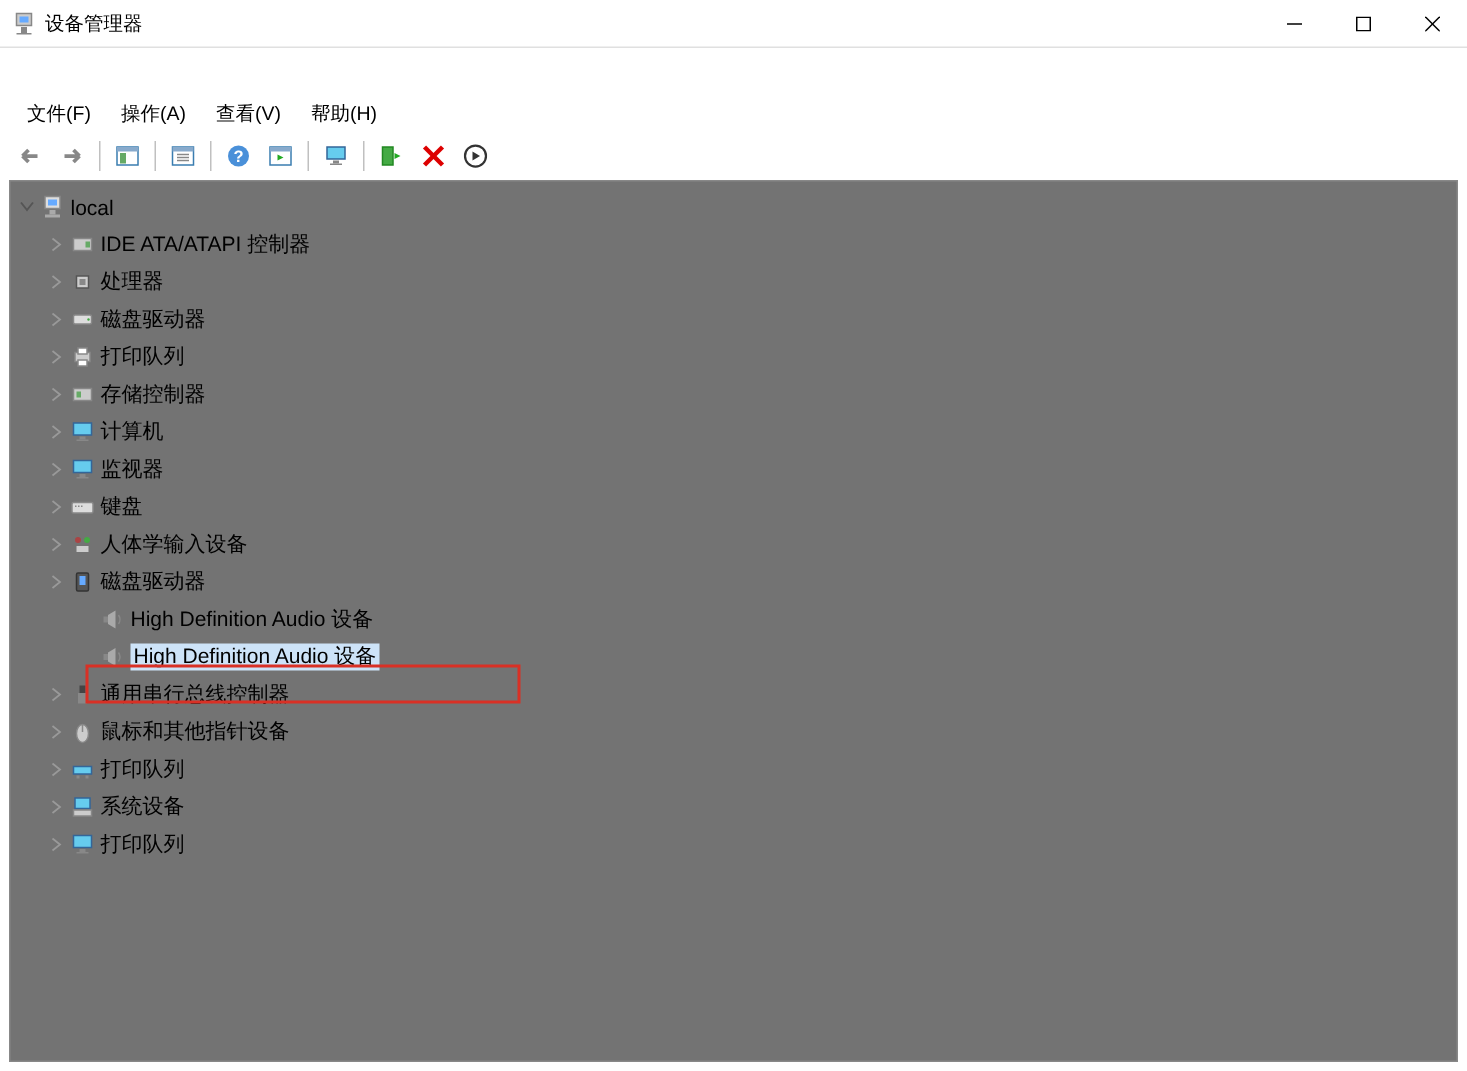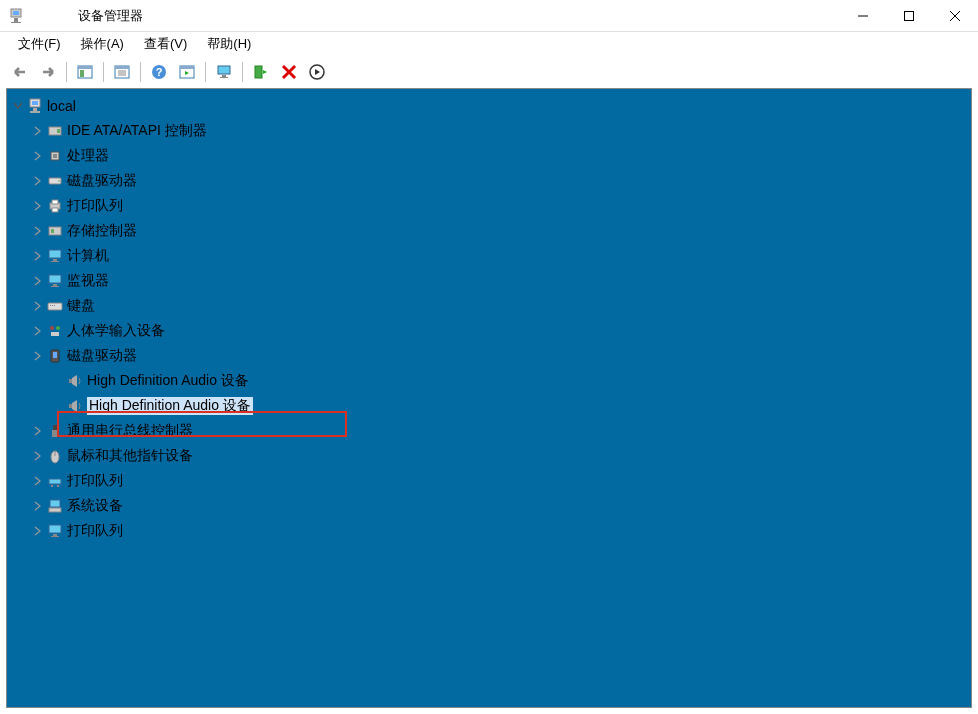--- a/index.html
+++ b/index.html
@@ -14,21 +14,20 @@
     overflow: hidden;
     display: flex;
     flex-direction: column;
   }
   .titlebar {
     height: 32px;
     display: flex;
     align-items: center;
     padding: 0 0 0 8px;
     border-bottom: 1px solid #e0e0e0;
-    gap: 48px;
   }
   .titlebar-icon {
     width: 16px;
     height: 16px;
     margin-right: 6px;
     flex-shrink: 0;
   }
   .titlebar-title {
     flex: 1;
     font-size: 13px;
@@ -44,20 +43,21 @@
     display: flex;
     align-items: center;
     justify-content: center;
     color: #000;
   }
   .menubar {
     height: 24px;
     display: flex;
     align-items: center;
     padding: 0 8px;
+    margin-top: 32px;
   }
   .menu-item {
     padding: 2px 10px;
     font-size: 13px;
   }
   .toolbar {
     height: 32px;
     display: flex;
     align-items: center;
     padding: 0 6px;
@@ -76,21 +76,21 @@
     height: 20px;
     background: #c0c0c0;
     margin: 0 4px;
   }
   .content {
     flex: 1;
     border: 1px solid #888;
     margin: 0 6px 6px 6px;
     overflow: auto;
     padding: 4px 0 4px 4px;
-    background: #0369a1;
+    background: #737373;
   }
   .tree-row {
     display: flex;
     align-items: center;
     height: 25px;
     white-space: nowrap;
   }
   .tree-indent {
     display: inline-block;
     width: 20px;

